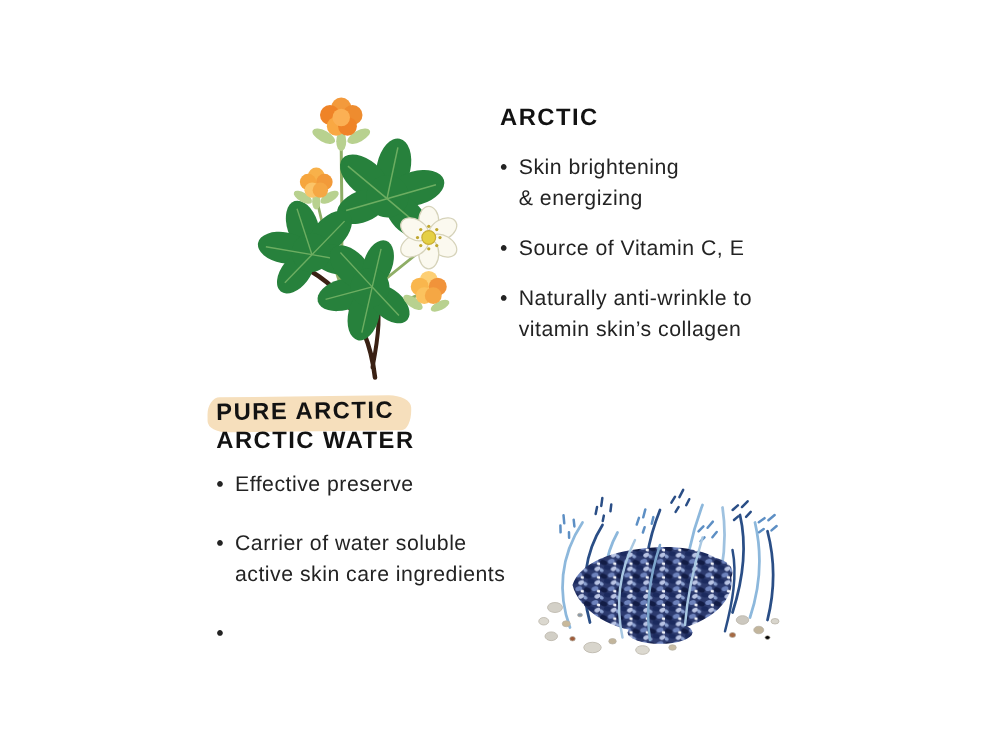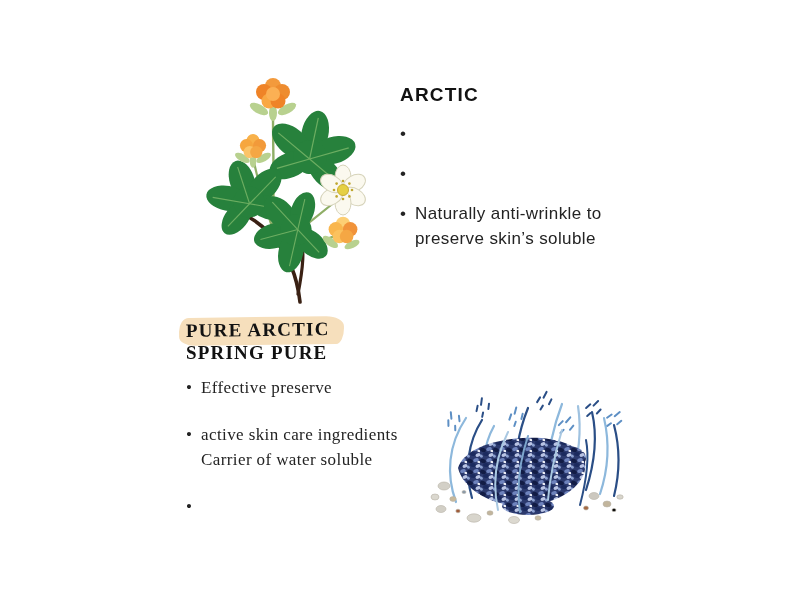--- a/index.html
+++ b/index.html
@@ -5,21 +5,21 @@
   html,body { margin:0; padding:0; background:#ffffff; }
   .page {
     position:relative; width:800px; height:600px; margin:12px auto;
     background:var(--bg,#ffffff);
     font-family:"Liberation Sans","DejaVu Sans",sans-serif;
     color:var(--text,#222222);
     overflow:hidden;
   }
   .col { position:absolute; }
   .col-cloudberry { left:400px; top:71px; width:270px; }
-  .col-water     { left:186px; top:306px; width:280px;font-family:Liberation Serif, serif; }
+  .col-water     { left:173px; top:306px; width:280px; }
 
   .heading {
     font-weight:bold; font-size:19px; line-height:23px;
     letter-spacing:1.2px; color:#121212;
   }
   .heading .line { display:block; position:relative; }
   .hl {
     display:inline-block;
     background:var(--highlight,#f6dfbc);
     padding:1px 14px 4px 7px; margin:-1px 0 -4px -7px;
@@ -150,53 +150,58 @@
     </g>
   </svg>
 
   <div class="col col-cloudberry">
     <div class="heading">
       <span class="line">ARCTIC</span>
     </div>
     <div class="bullets">
       <div class="bullet">
         <span class="dot">•</span>
-      </div>
-      <div class="bullet">
-        <span class="dot">•</span>
-        <div class="lines">
+        <div class="lines">
+          <span>Skin brightening</span>
+          <span>&amp; energizing</span>
+        </div>
+      </div>
+      <div class="bullet">
+        <span class="dot">•</span>
+        <div class="lines">
+          <span>Source of Vitamin C, E</span>
         </div>
       </div>
       <div class="bullet">
         <span class="dot">•</span>
         <div class="lines">
           <span>Naturally anti-wrinkle to</span>
-          <span>preserve skin’s soluble</span>
+          <span>vitamin skin’s collagen</span>
         </div>
       </div>
     </div>
   </div>
 
   <div class="col col-water">
     <div class="heading">
       <span class="line"><span class="hl">PURE ARCTIC</span></span>
-      <span class="line">SPRING PURE</span>
+      <span class="line">ARCTIC WATER</span>
     </div>
     <div class="bullets">
       <div class="bullet">
         <span class="dot">•</span>
         <div class="lines">
           <span>Effective preserve</span>
         </div>
       </div>
       <div class="bullet">
         <span class="dot">•</span>
         <div class="lines">
+          <span>Carrier of water soluble</span>
           <span>active skin care ingredients</span>
-          <span>Carrier of water soluble</span>
         </div>
       </div>
       <div class="bullet">
         <span class="dot">•</span>
       </div>
     </div>
   </div>
 
   <svg class="water-illu" viewBox="0 0 202 158" xmlns="http://www.w3.org/2000/svg">
     <defs>

